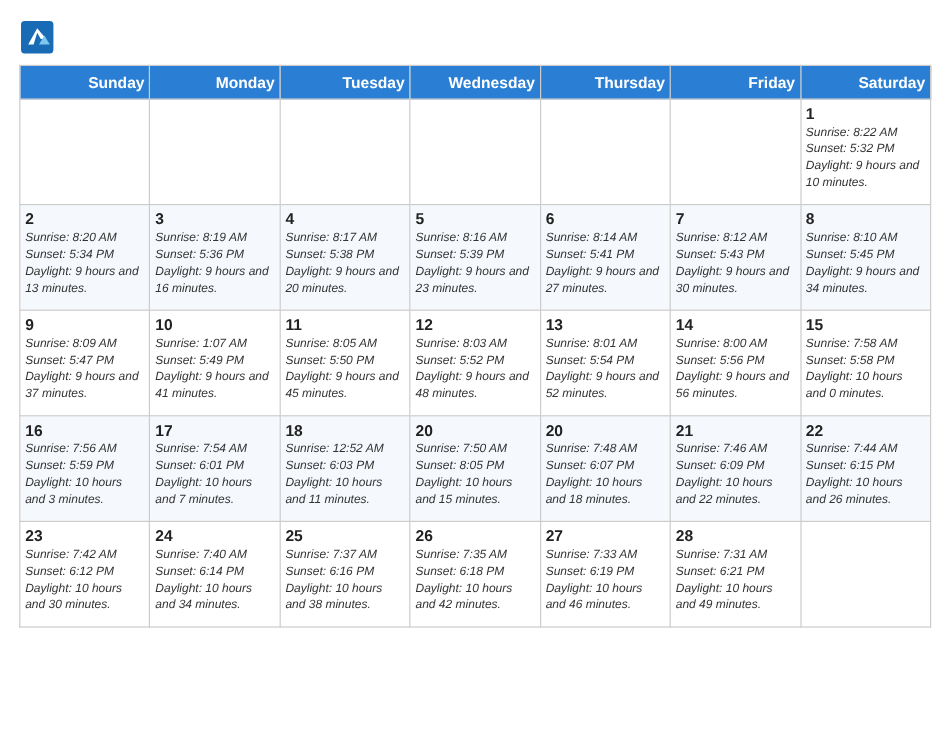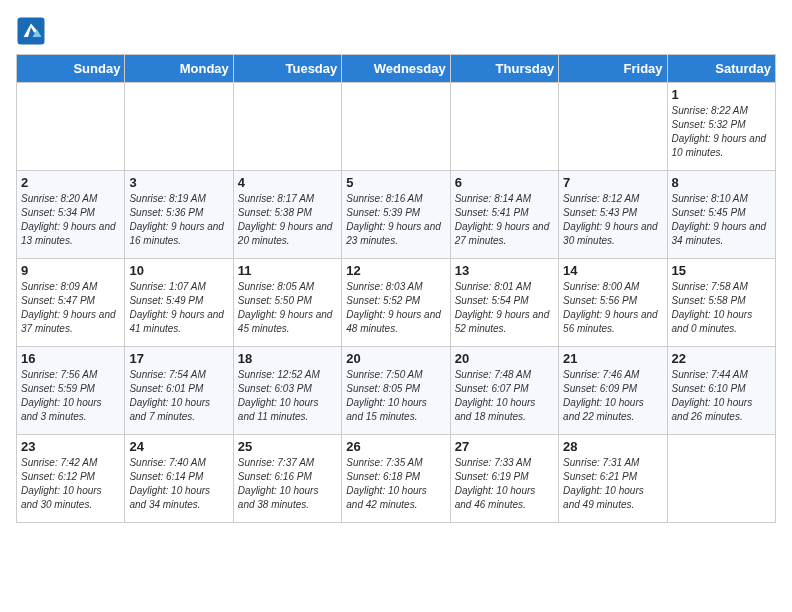--- a/index.html
+++ b/index.html
@@ -259,21 +259,21 @@
         </td>
         <td>
           <span class="day-number">21</span>
           <div class="day-info">Sunrise: 7:46 AM
 Sunset: 6:09 PM
 Daylight: 10 hours and 22 minutes.</div>
         </td>
         <td>
           <span class="day-number">22</span>
           <div class="day-info">Sunrise: 7:44 AM
-Sunset: 6:10 PM
+Sunset: 6:15 PM
 Daylight: 10 hours and 26 minutes.</div>
         </td>
       </tr>
       <tr>
         <td>
           <span class="day-number">23</span>
           <div class="day-info">Sunrise: 7:42 AM
 Sunset: 6:12 PM
 Daylight: 10 hours and 30 minutes.</div>
         </td>

